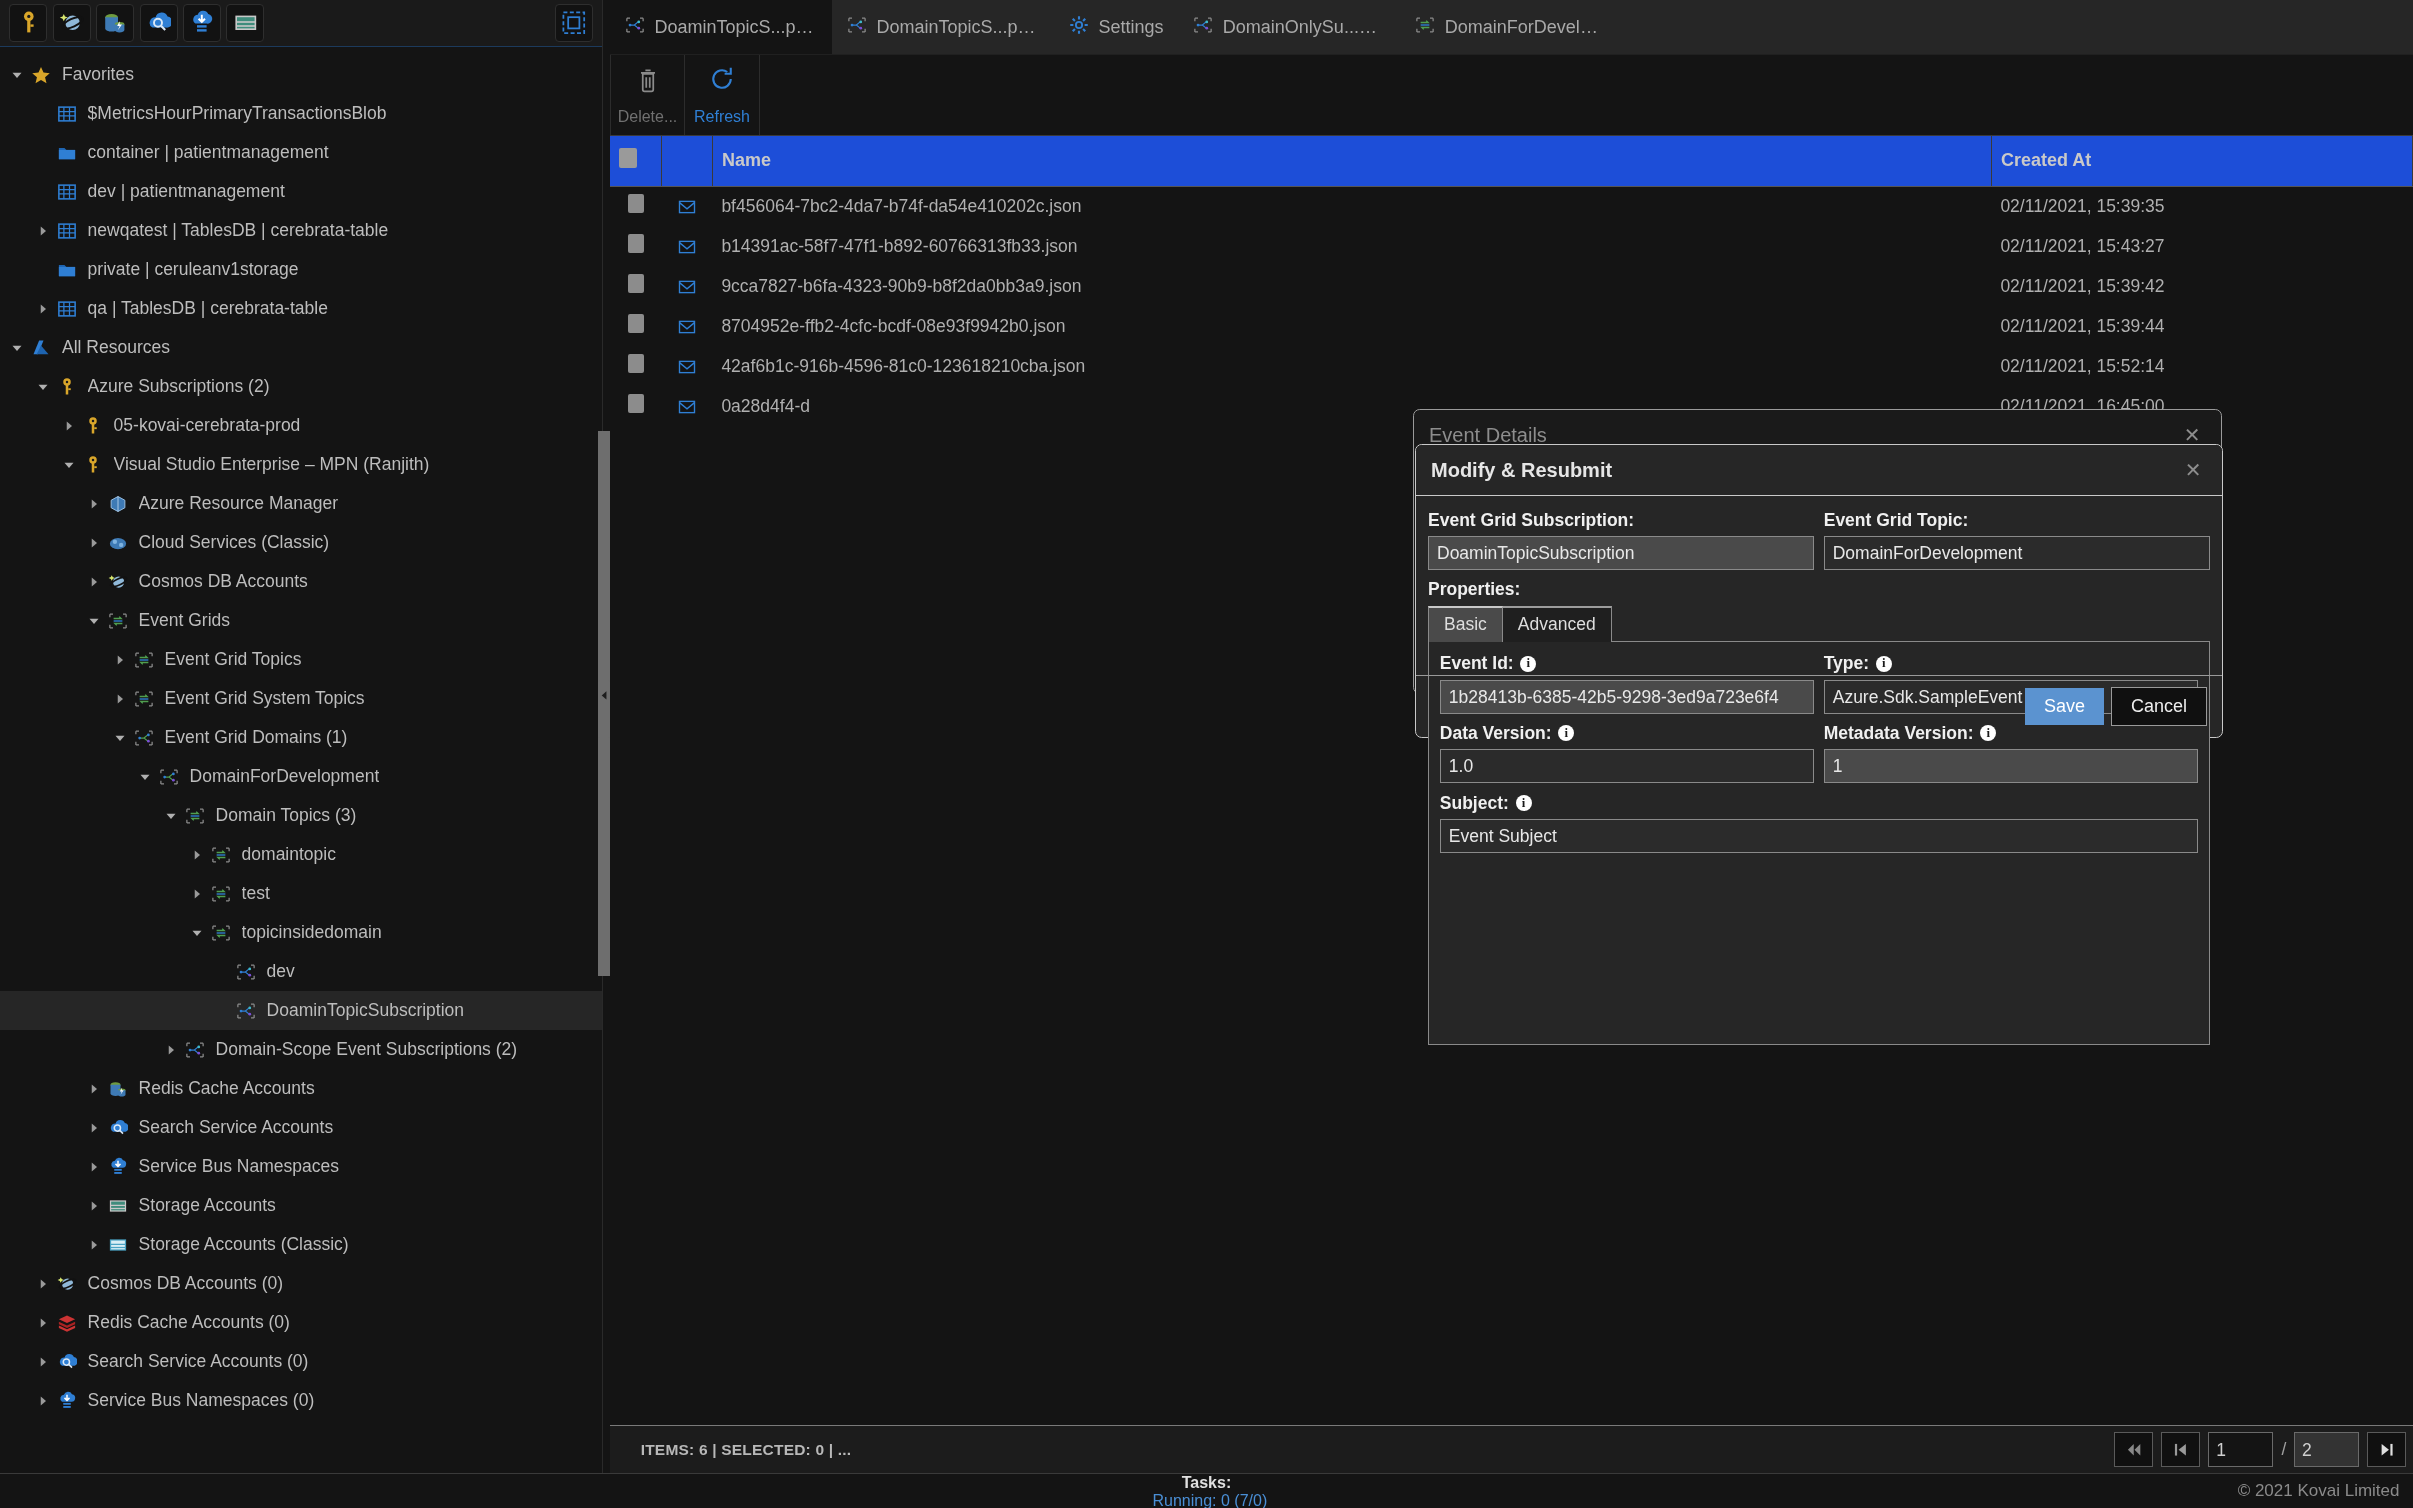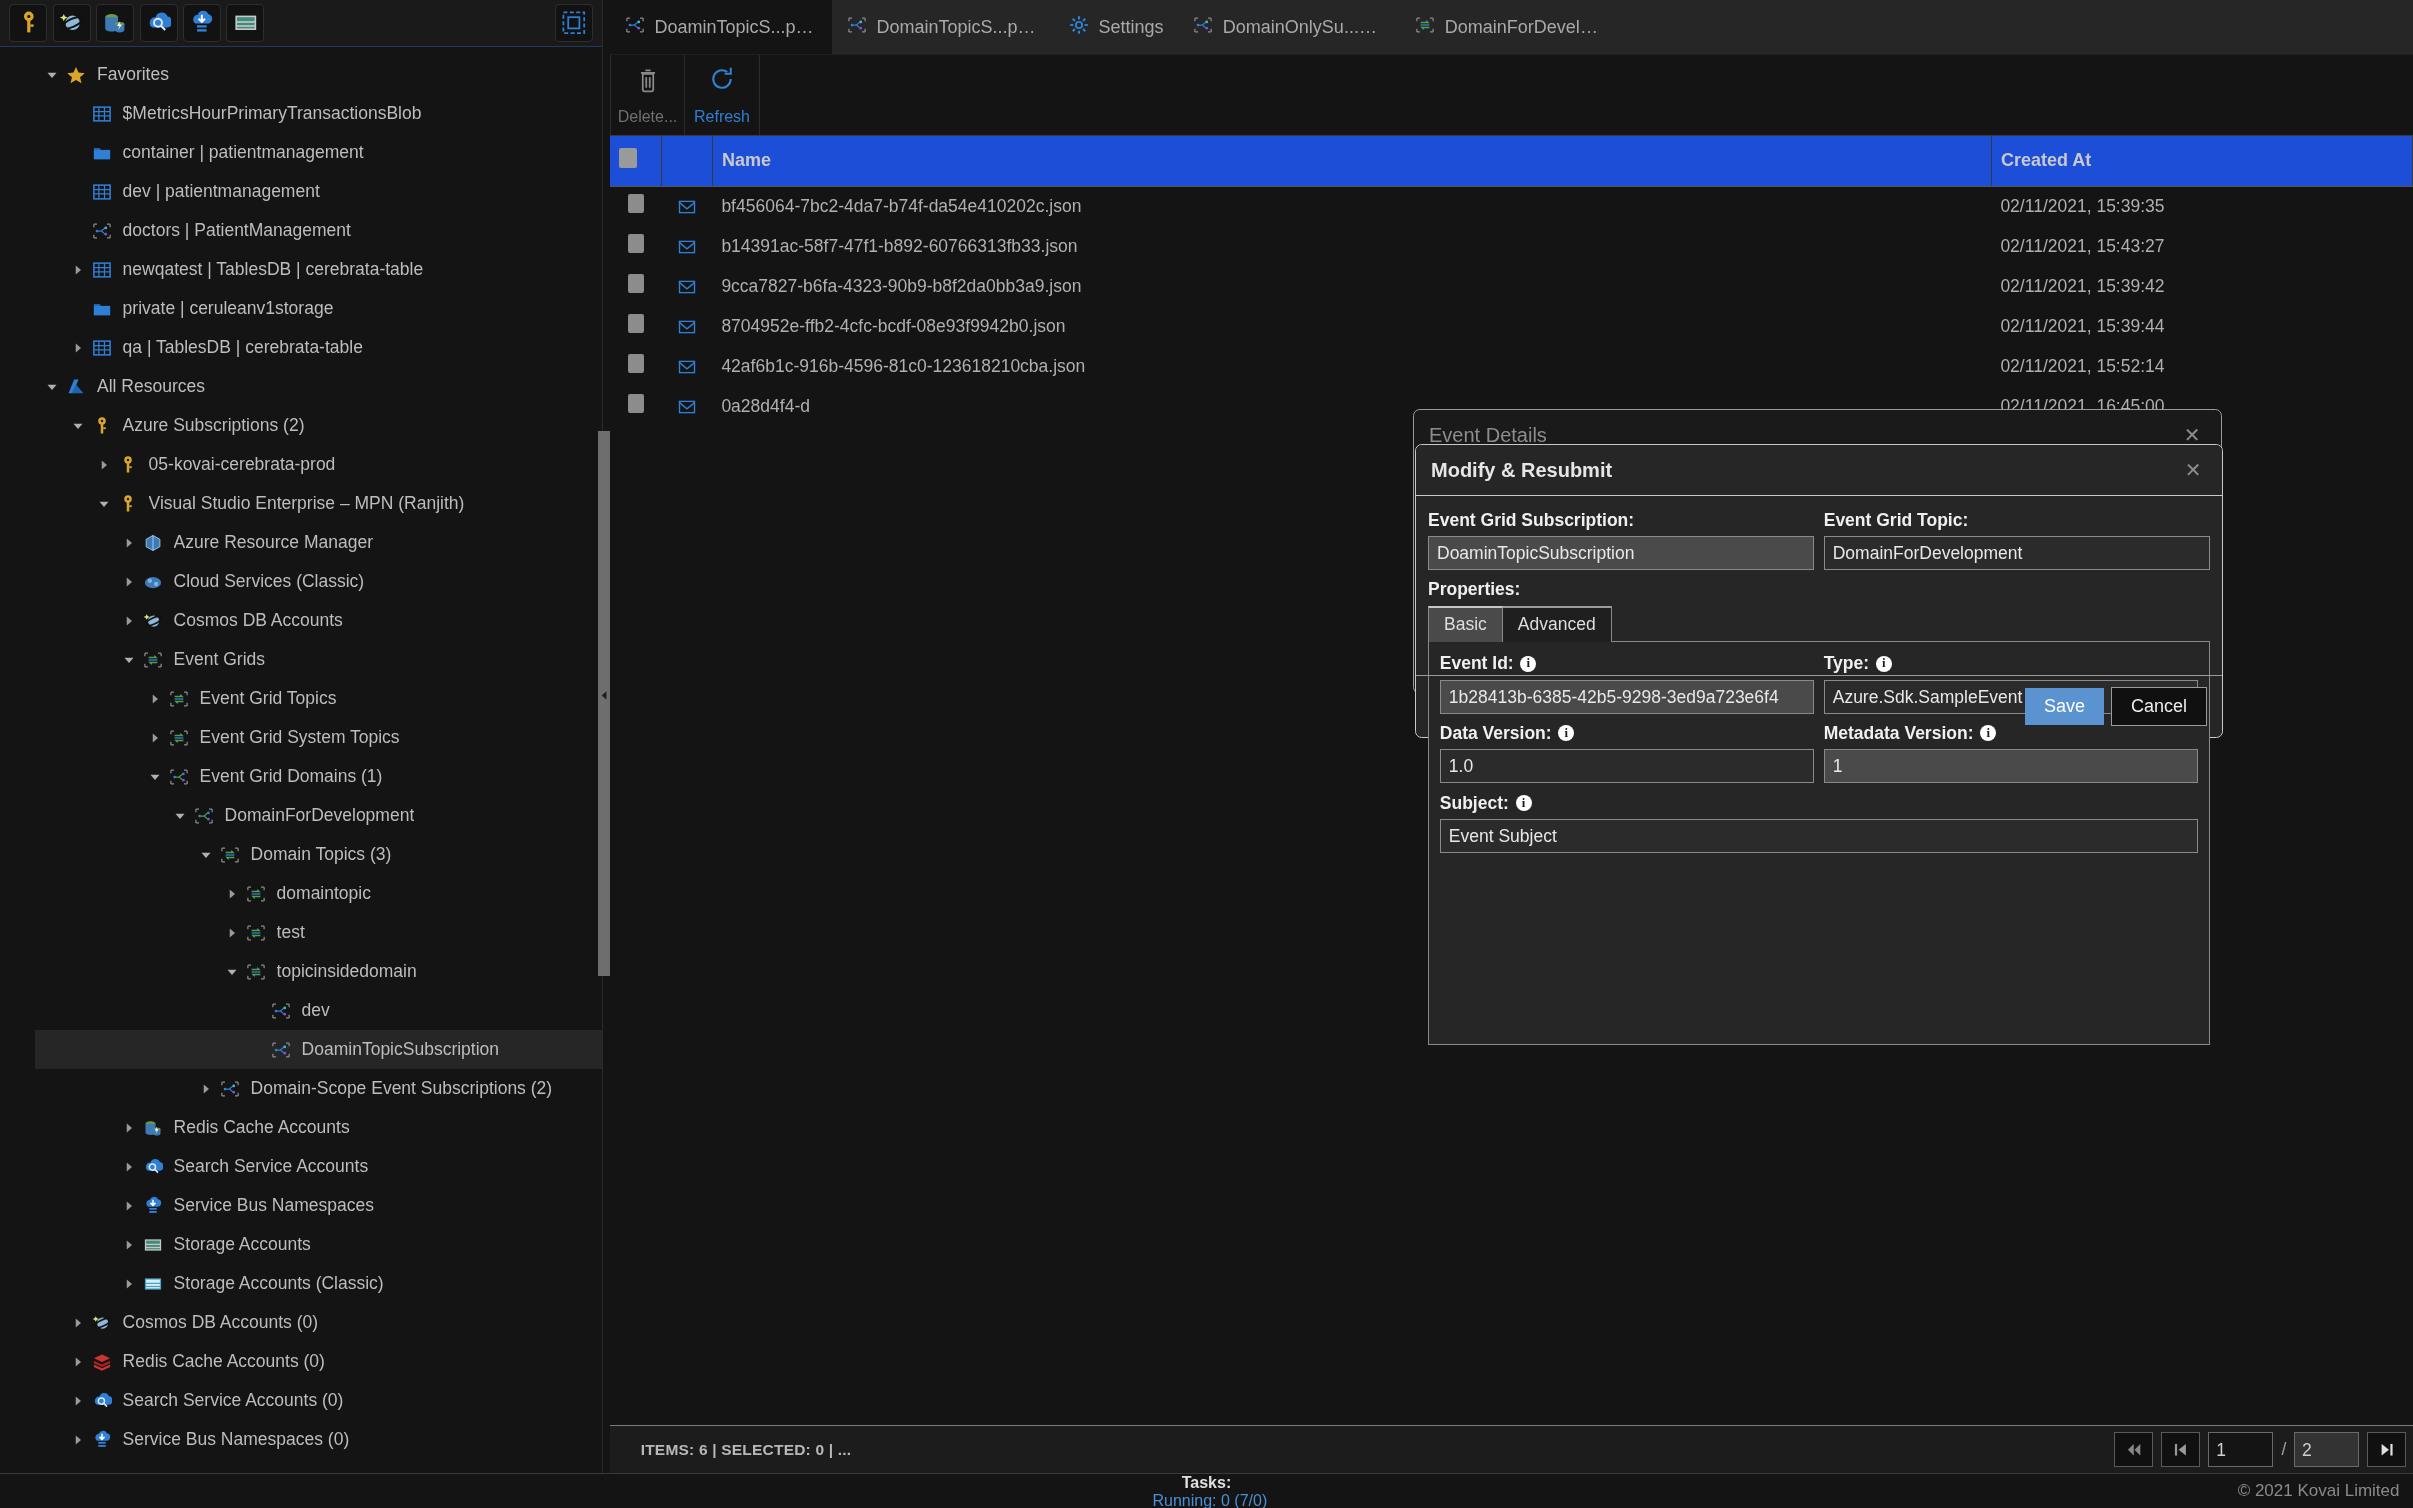--- a/index.html
+++ b/index.html
@@ -24,21 +24,21 @@
   .tbtn {
     width:38px; height:38px; border:0.7px solid #2e2e2e; border-radius:4px;
     background:#121212; display:flex; align-items:center; justify-content:center;
     cursor:pointer;
   }
   .tbtn svg { width:25.6px; height:25.6px; }
   .tbtn.right { margin-left:auto; }
 
   #tree {
     position:absolute; top:47px; left:0; right:0; bottom:0;
-    overflow:hidden; padding-top:8px;padding-left:35px;
+    overflow:hidden; padding-top:8px;
   }
   .node {
     height:39px; display:flex; align-items:center; gap:0px;
     font-size:17.5px; color:#bdbdbd; white-space:nowrap; cursor:pointer;
   }
   .node.selected { background:#262626; }
   .tw { width:23px; min-width:23px; display:flex; align-items:center; justify-content:center; }
   .tw svg { width:12px; height:12px; }
   .ni { width:25.6px; min-width:25.6px; display:flex; align-items:center; justify-content:center; margin-right:8px; }
   .ni svg { width:20px; height:20px; }
@@ -333,33 +333,20 @@
         </div>
         <div class="node" style="padding-left: 31px;">
           <div class="tw"></div>
           <div class="ni">
             <svg viewBox="0 0 32 32" width="20" height="20">
               <rect x="3" y="5" width="26" height="22" fill="none" stroke="#2f7fd4" stroke-width="2.5"></rect>
               <path d="M3 12h26M3 19h26M11 5v22M20 5v22" stroke="#2f7fd4" stroke-width="2"></path>
             </svg>
           </div>
           <div class="nl">dev | patientmanagement</div>
-        </div>
-        <div class="node" style="padding-left: 31px;">
-          <div class="tw"></div>
-          <div class="ni">
-            <svg viewBox="0 0 32 32" width="20" height="20">
-              <path d="M3 5h5M3 27h5M24 5h5M24 27h5M3 5v5M3 27v-5M29 5v5M29 27v-5" stroke="#8a8a8a" stroke-width="2" fill="none"></path>
-              <path d="M9 16h6M15 16l6-5M15 16l6 5" stroke="#2f7fd4" stroke-width="2" fill="none"></path>
-              <circle cx="22" cy="11" r="2.2" fill="#3fb9c9"></circle>
-              <circle cx="22" cy="21" r="2.2" fill="#7a4fd6"></circle>
-              <circle cx="8" cy="16" r="2.2" fill="#2f7fd4"></circle>
-            </svg>
-          </div>
-          <div class="nl">doctors | PatientManagement</div>
         </div>
         <div class="node" style="padding-left: 31px;">
           <div class="tw">
             <svg viewBox="0 0 16 16">
               <path d="M5 2 L12 8 L5 14 Z" fill="#9a9a9a"></path>
             </svg>
           </div>
           <div class="ni">
             <svg viewBox="0 0 32 32" width="20" height="20">
               <rect x="3" y="5" width="26" height="22" fill="none" stroke="#2f7fd4" stroke-width="2.5"></rect>

